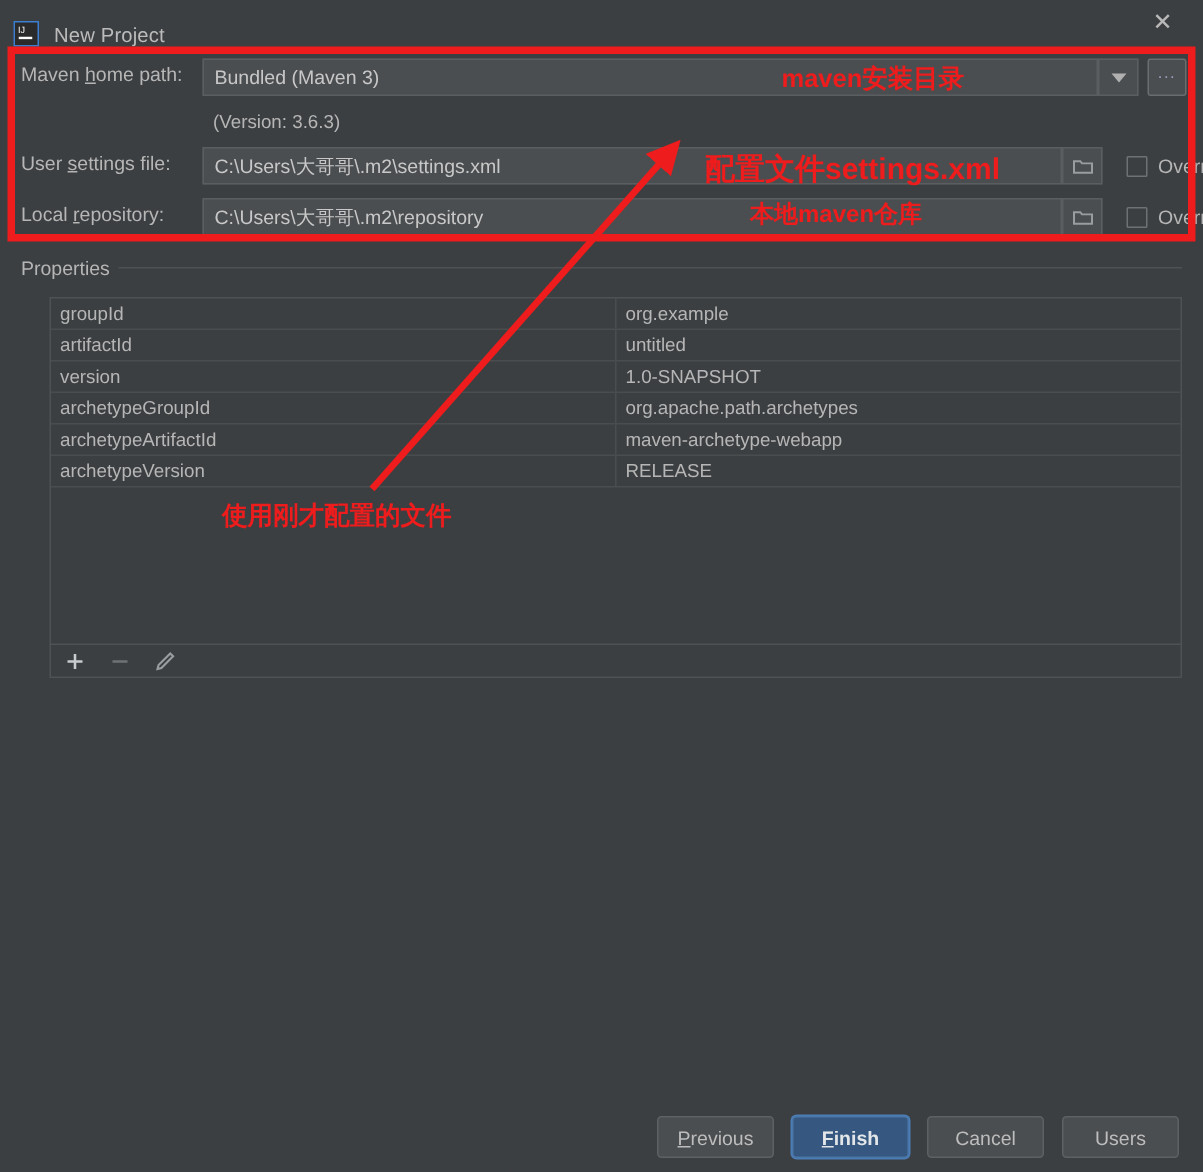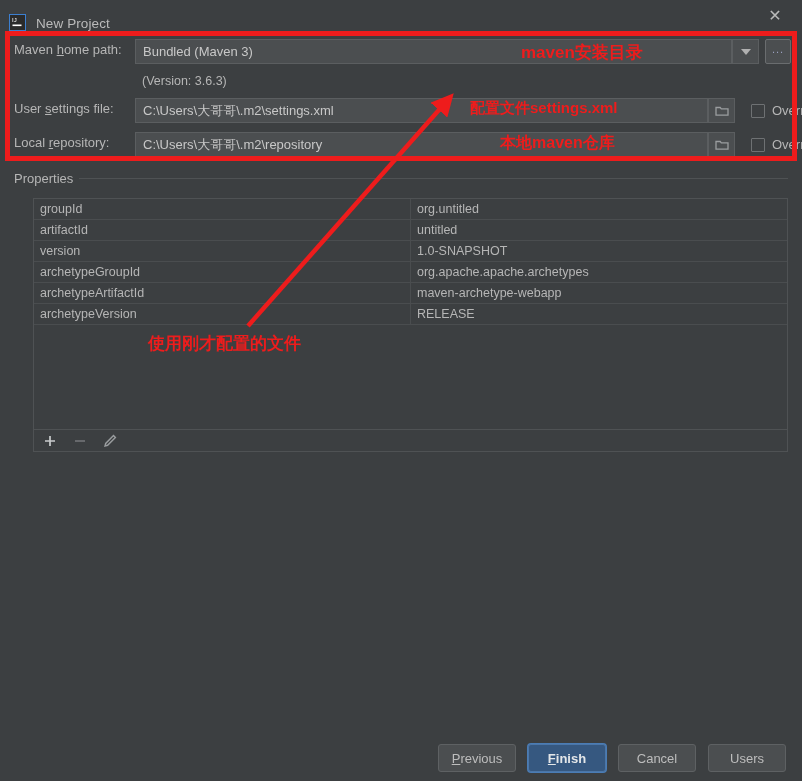--- a/index.html
+++ b/index.html
@@ -250,21 +250,21 @@
     width: 792px; height: 130px;
     border: 5px solid #ee1c1c;
   }
   .ann-text {
     position: absolute;
     color: #ee1c1c;
     font-weight: bold;
     white-space: nowrap;
   }
   #ann-maven   { left: 521px; top: 41px;  font-size: 17px; }
-  #ann-settings{ left: 470px; top: 99px;  font-size: 15px; }
+  #ann-settings{ left: 470px; top: 99px;  font-size: 20px; }
   #ann-repo    { left: 500px; top: 133px; font-size: 16px; }
   #ann-usefile { left: 148px; top: 332px; font-size: 17px; }
 </style>
 </head>
 <body>
 
 <div id="root">
 
   <div class="titlebar">
     <div class="ij-logo">
@@ -331,33 +331,33 @@
     </div>
   </div>
 
   <div class="props-line"></div>
   <div class="props-title">Properties</div>
 
   <div class="props-box">
     <div id="prop-rows">
         <div class="prop-row">
           <div class="prop-k">groupId</div>
-          <div class="prop-v">org.untitled</div>
+          <div class="prop-v">org.example</div>
         </div>
         <div class="prop-row">
           <div class="prop-k">artifactId</div>
           <div class="prop-v">untitled</div>
         </div>
         <div class="prop-row">
           <div class="prop-k">version</div>
           <div class="prop-v">1.0-SNAPSHOT</div>
         </div>
         <div class="prop-row">
           <div class="prop-k">archetypeGroupId</div>
-          <div class="prop-v">org.apache.apache.archetypes</div>
+          <div class="prop-v">org.apache.path.archetypes</div>
         </div>
         <div class="prop-row">
           <div class="prop-k">archetypeArtifactId</div>
           <div class="prop-v">maven-archetype-webapp</div>
         </div>
         <div class="prop-row">
           <div class="prop-k">archetypeVersion</div>
           <div class="prop-v">RELEASE</div>
         </div>
       </div>

